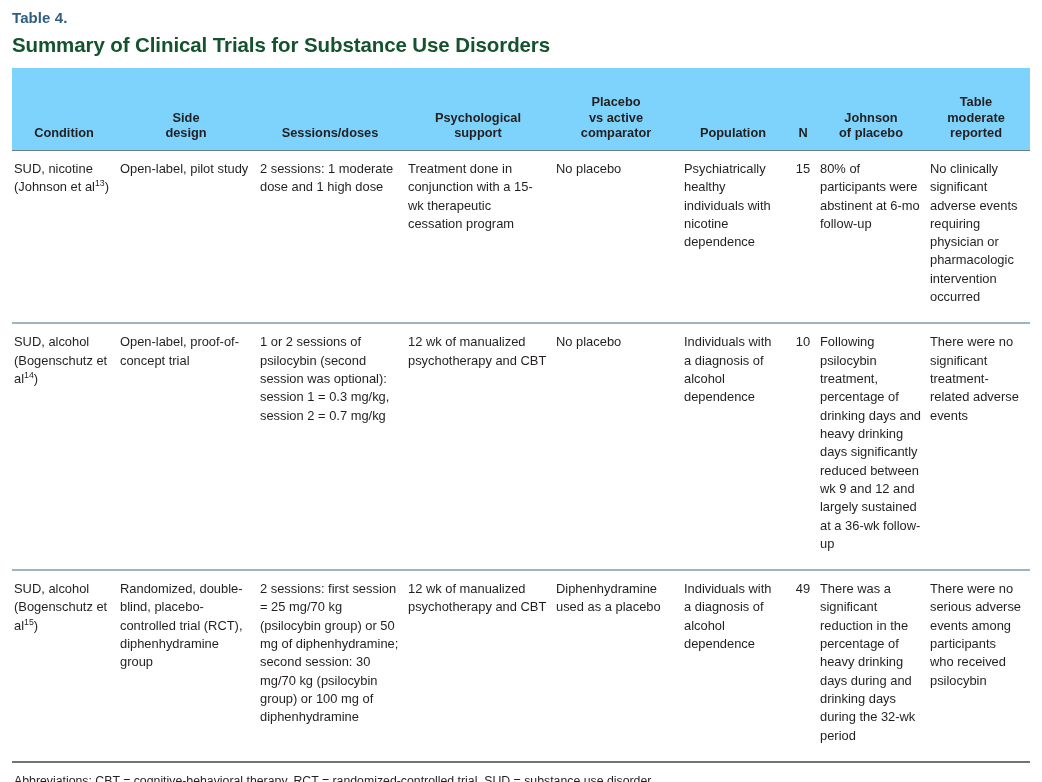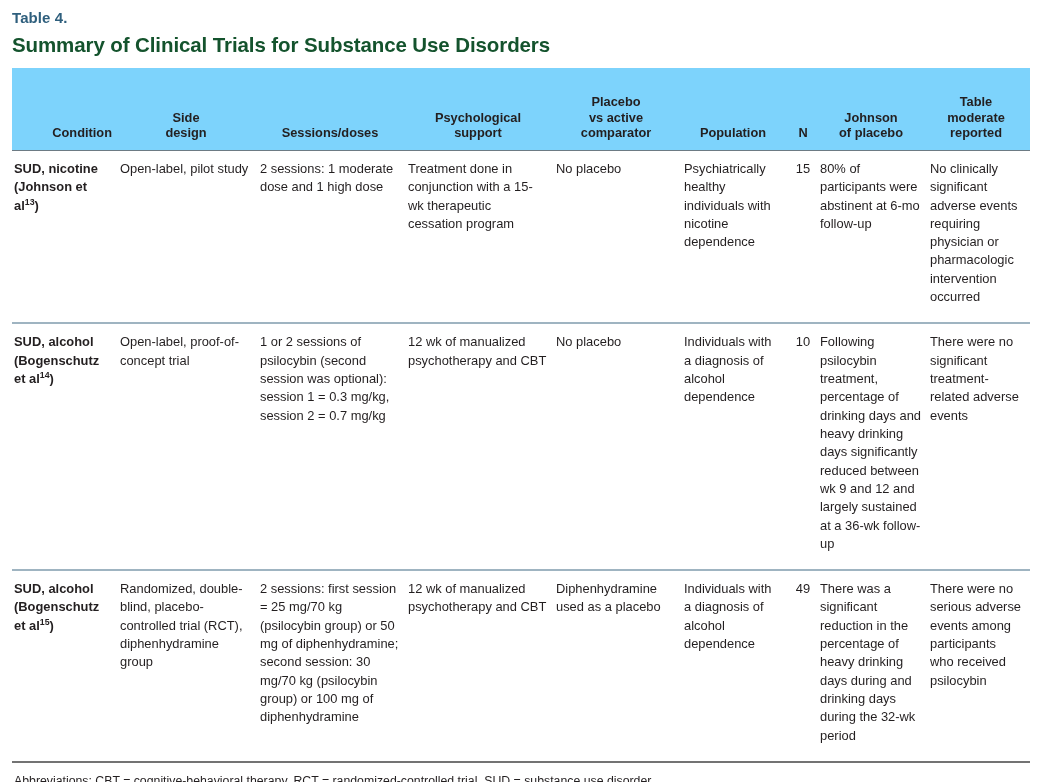--- a/index.html
+++ b/index.html
@@ -69,33 +69,33 @@
     color: #231f20;
     padding: 0 8px 9px 0;
     border-bottom: 1.6px solid #6d7b84;
   }
   thead tr.spacer-row th {
     height: 26px;
     padding: 0;
     border-bottom: none;
   }
   th.th-center { text-align: center; }
-  th.th-left   { text-align: right; padding-left: 4px; }
+  th.th-left   { text-align: center; padding-left: 4px; }
   th.th-n      { text-align: center; padding-right: 4px; }
 
   tbody td {
     vertical-align: top;
     padding: 9px 8px 16px 0;
     line-height: 1.42;
     font-size: 12.9px;
     border-bottom: 2px solid #9fb4c1;
     background-clip: padding-box;
   }
   tbody td.cell-condition {
-    font-weight: 700;
+    font-weight: 400;
     padding-left: 2px;
   }
   tbody td.cell-n {
     text-align: center;
     padding-right: 4px;
   }
   tbody tr:last-child td {
     border-bottom: 2px solid #737373;
   }
   .line { display: block; }

